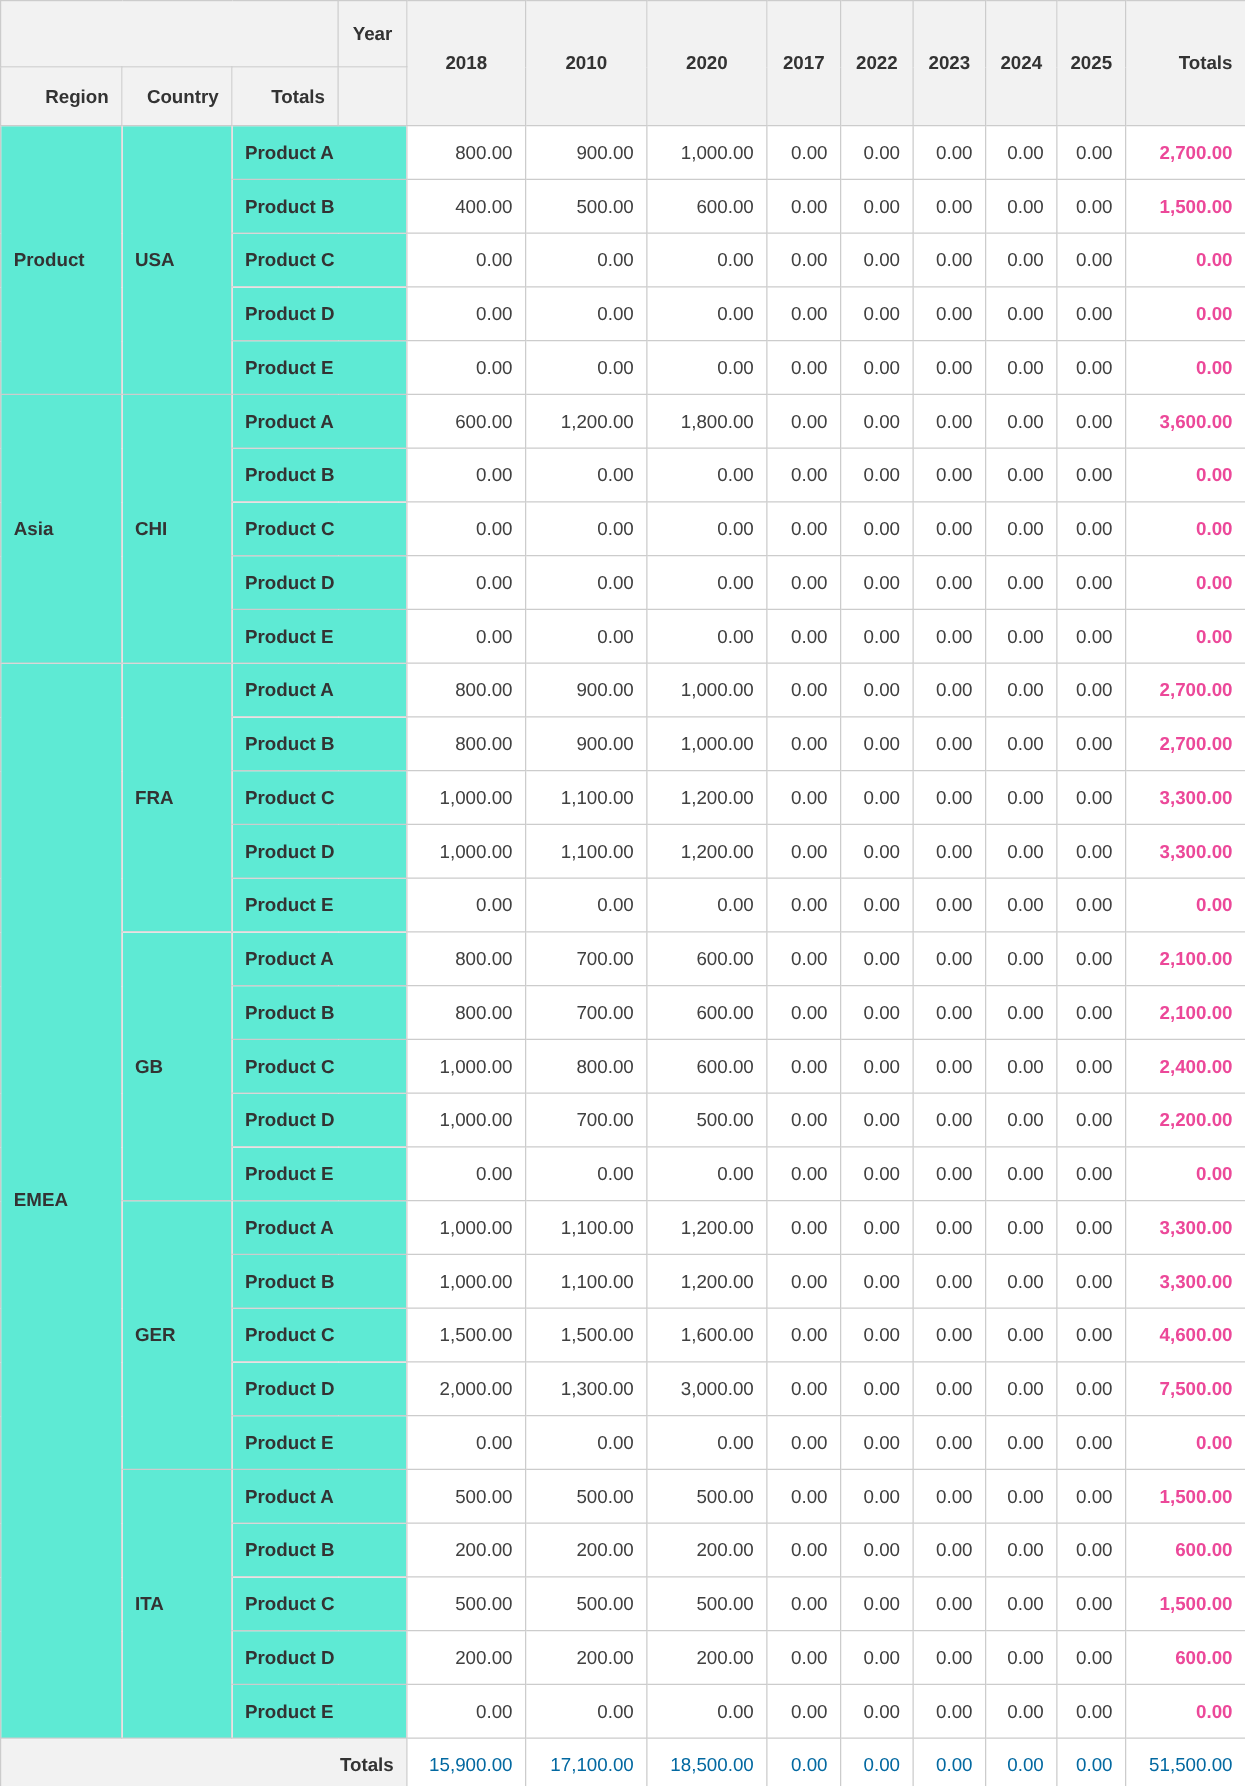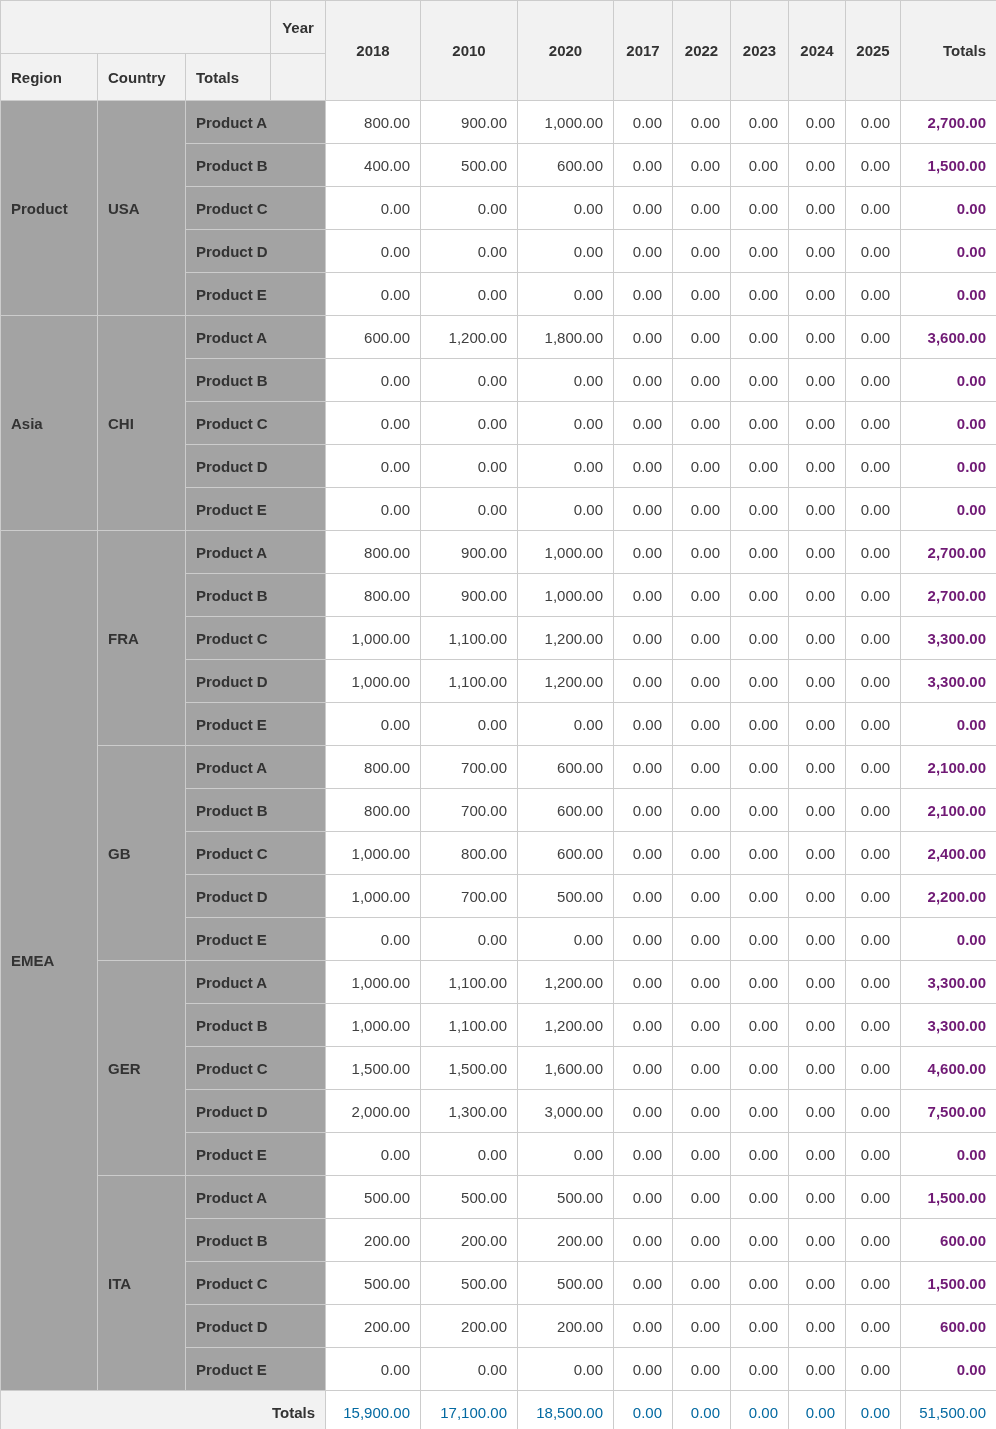--- a/index.html
+++ b/index.html
@@ -23,45 +23,45 @@
     border: 1px solid #cccccc;
     padding: 0 10px;
     box-sizing: border-box;
     overflow: hidden;
     white-space: nowrap;
   }
   
   thead th {
     background: #f2f2f2;
     font-weight: bold;
-    text-align: left;
+    text-align: right;
     vertical-align: middle;
   }
   thead tr.hdr-row-1 th { height: 53px; }
   thead tr.hdr-row-2 th { height: 47px; }
   thead th.year-col { text-align: center; }
   thead th.totals-col { text-align: right; }
   thead th.year-axis { text-align: center; }
   
   tbody td { height: 43px; vertical-align: middle; }
   td.hdr-cell {
-    background: #a3a3a3;
+    background: #5eead4;
     font-weight: bold;
     text-align: left;
     color: #333333;
   }
   td.num {
     background: #ffffff;
     text-align: right;
     color: #404040;
     font-weight: normal;
   }
   td.row-total {
     font-weight: bold;
-    color: #701a75;
+    color: #ec4899;
   }
   
   tfoot td { height: 43px; font-weight: bold; }
   tfoot td.ftr-label {
     background: #f2f2f2;
     text-align: right;
     color: #333333;
   }
   tfoot td.num { color: #0369a1; }
 </style>

